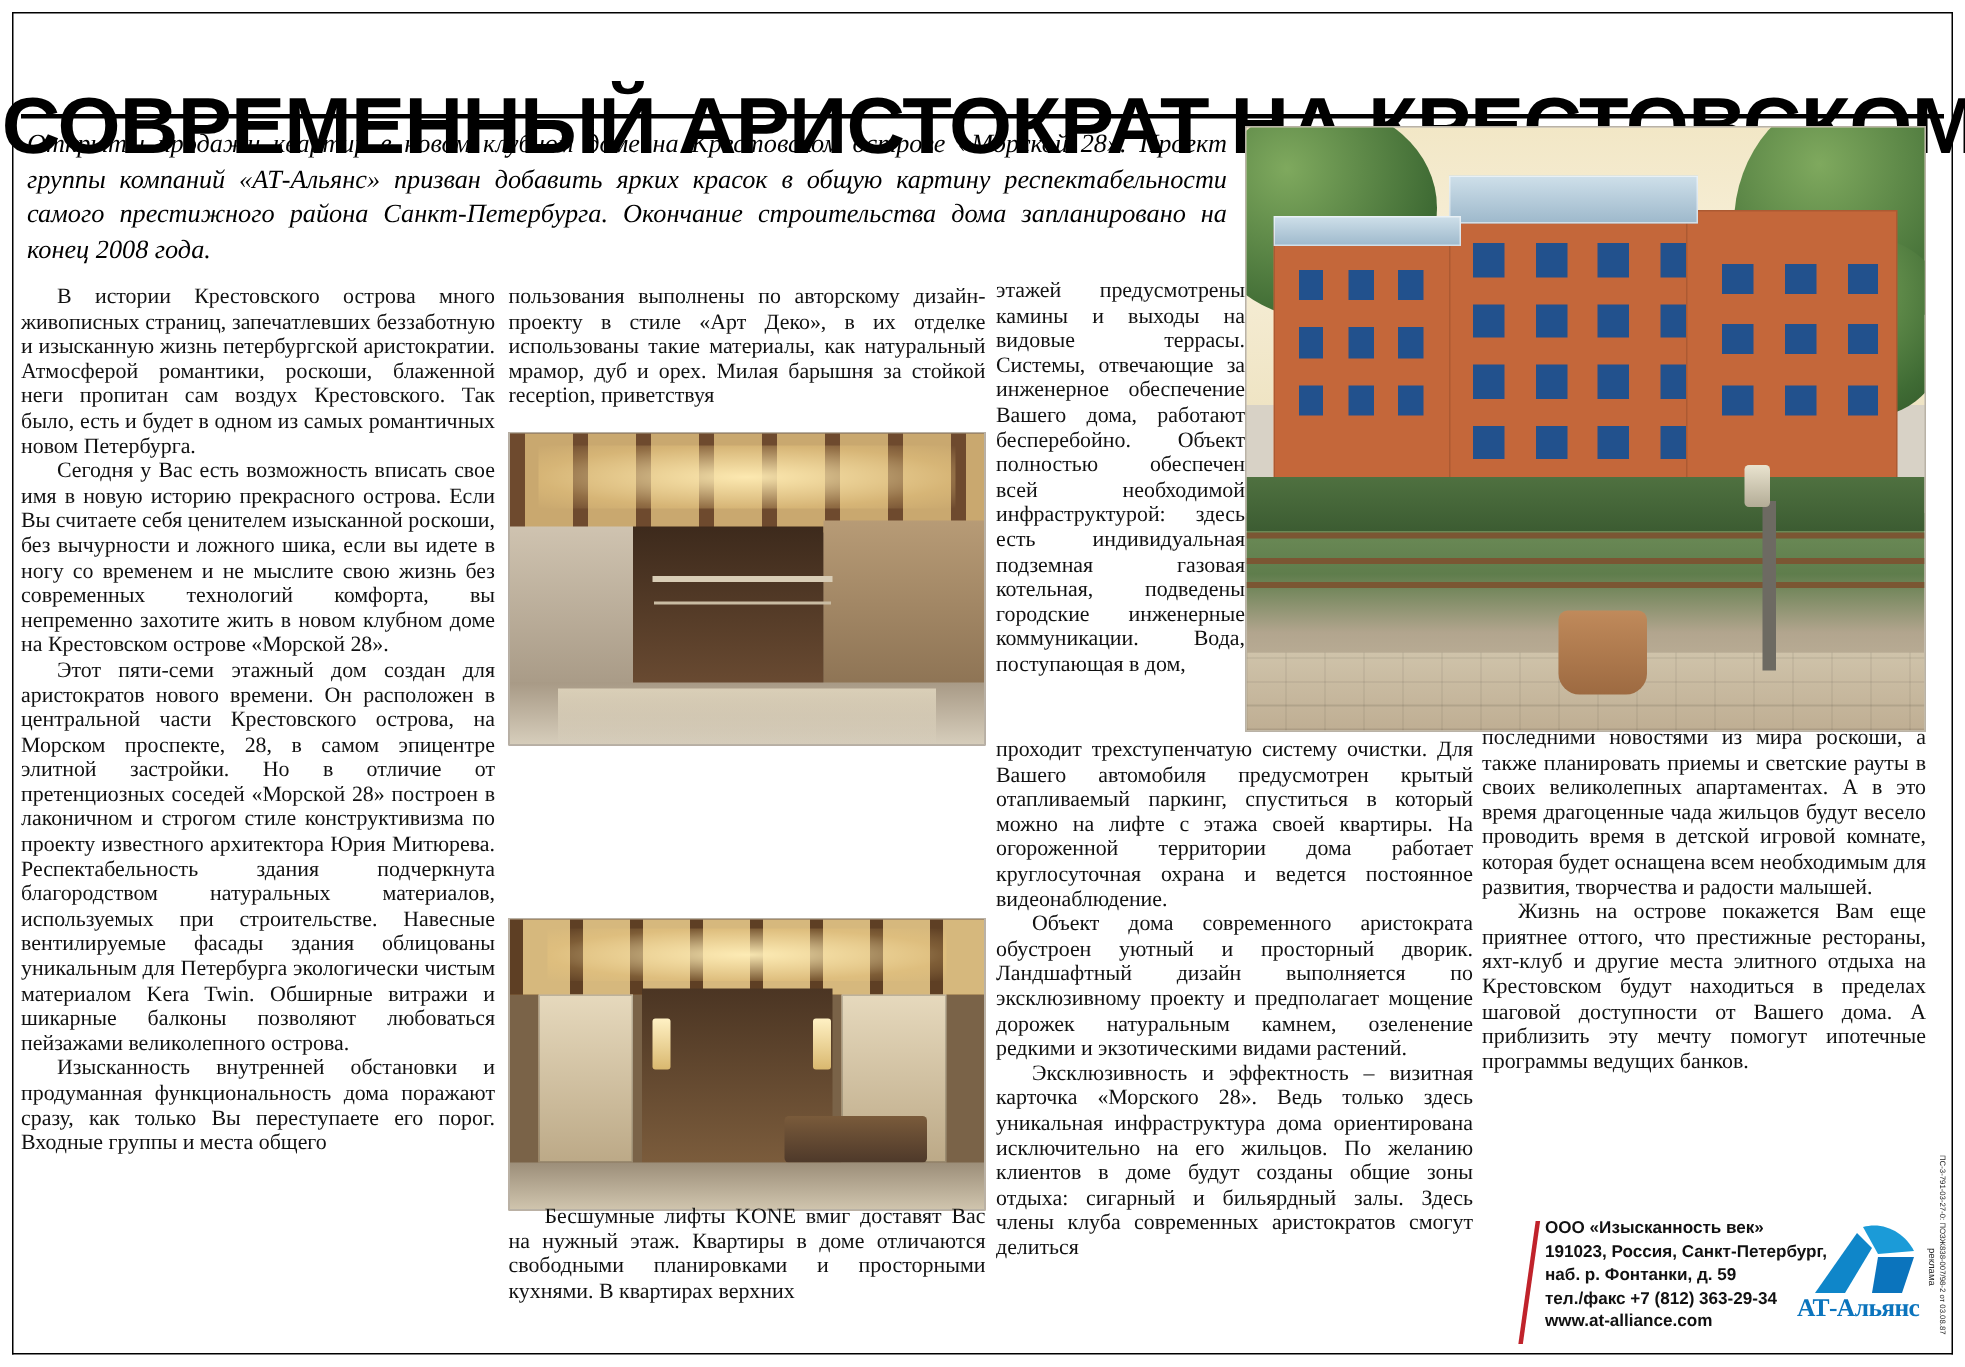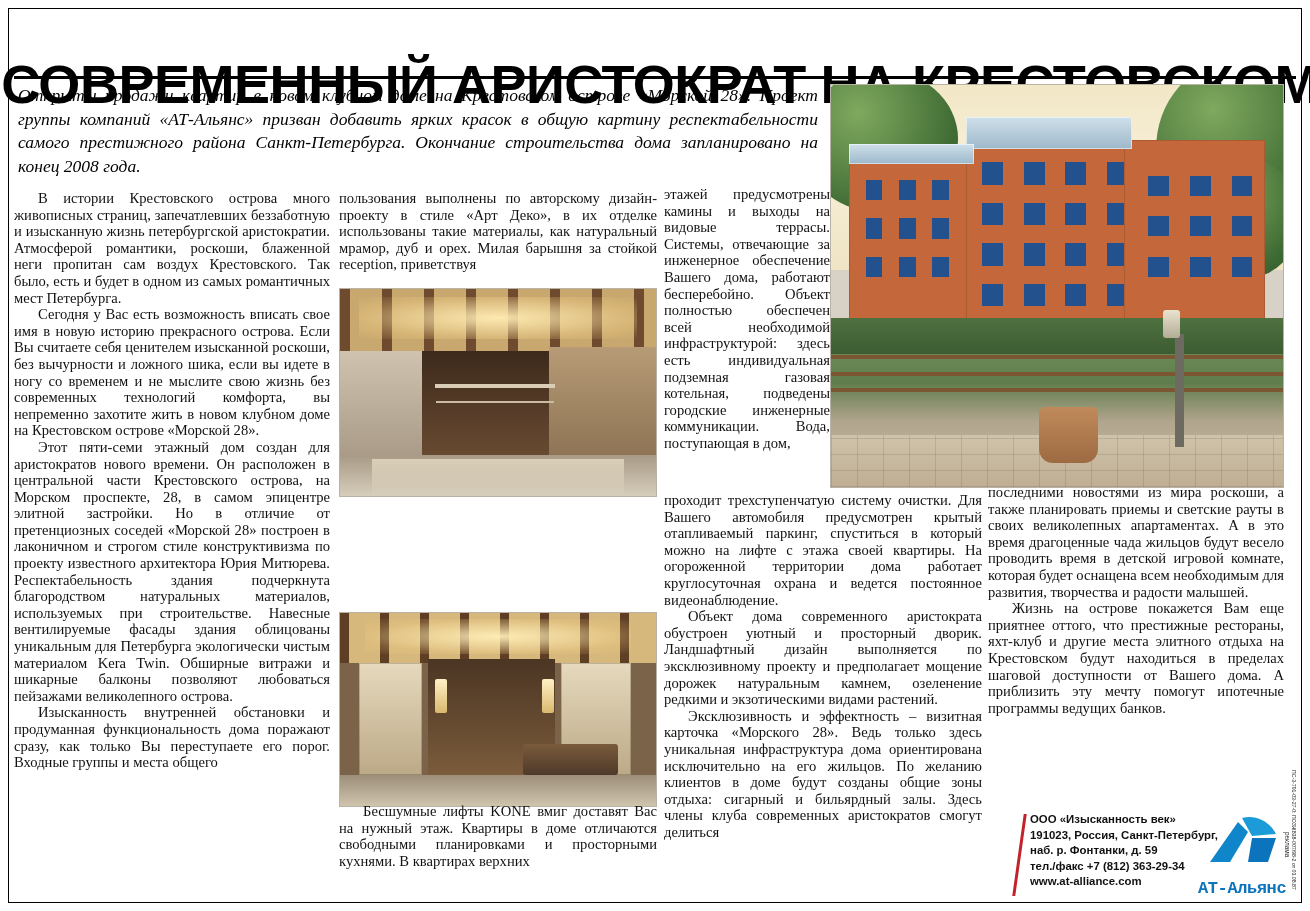--- a/index.html
+++ b/index.html
@@ -304,22 +304,22 @@
     color: #111;
     white-space: nowrap;
   }
   .adv-logo {
     position: absolute;
     right: 0; top: 2px;
     width: 86px; height: 84px;
   }
   .adv-logo .mark { position: absolute; left: 8px; top: 0; width: 70px; height: 50px; }
   .adv-logo .name {
-    position: absolute; left: -2px; bottom: 0; width: 92px;
-    font-family: Liberation Mono, monospace;
+    position: absolute; left: -2px; bottom: 16px; width: 92px;
+    font-family: Liberation Serif, serif;
     font-weight: bold;
     font-size: 17px;
     color: #0b74bd;
     letter-spacing: -0.4px;
     white-space: nowrap;
   }
 
   
   .imprint {
     position: absolute;
@@ -355,21 +355,21 @@
   <div class="frame-bottom"></div>
   <div class="frame-left"></div>
   <div class="frame-right"></div>
 
   <h1 class="headline">СОВРЕМЕННЫЙ АРИСТОКРАТ НА КРЕСТОВСКОМ</h1>
   <div class="headline-rule"></div>
 
   <div class="lead">Открыты продажи квартир в новом клубном доме на Крестовском острове «Морской 28». Проект группы компаний «АТ-Альянс» призван добавить ярких красок в общую картину респектабельности самого престижного района Санкт-Петербурга. Окончание строительства дома запланировано на конец 2008 года.</div>
 
   <div class="col col1">
-    <p>В истории Крестовского острова много живописных страниц, запечатлевших беззаботную и изысканную жизнь петербургской аристократии. Атмосферой романтики, роскоши, блаженной неги пропитан сам воздух Крестовского. Так было, есть и будет в одном из самых романтичных мест Петербурга.</p>
+    <p>В истории Крестовского острова много живописных страниц, запечатлевших беззаботную и изысканную жизнь петербургской аристократии. Атмосферой романтики, роскоши, блаженной неги пропитан сам воздух Крестовского. Так было, есть и будет в одном из самых романтичных новом Петербурга.</p>
     <p>Сегодня у Вас есть возможность вписать свое имя в новую историю прекрасного острова. Если Вы считаете себя ценителем изысканной роскоши, без вычурности и ложного шика, если вы идете в ногу со временем и не мыслите свою жизнь без современных технологий комфорта, вы непременно захотите жить в новом клубном доме на Крестовском острове «Морской 28».</p>
     <p>Этот пяти-семи этажный дом создан для аристократов нового времени. Он расположен в центральной части Крестовского острова, на Морском проспекте, 28, в самом эпицентре элитной застройки. Но в отличие от претенциозных соседей «Морской 28» построен в лаконичном и строгом стиле конструктивизма по проекту известного архитектора Юрия Митюрева. Респектабельность здания подчеркнута благородством натуральных материалов, используемых при строительстве. Навесные вентилируемые фасады здания облицованы уникальным для Петербурга экологически чистым материалом Kera Twin. Обширные витражи и шикарные балконы позволяют любоваться пейзажами великолепного острова.</p>
     <p>Изысканность внутренней обстановки и продуманная функциональность дома поражают сразу, как только Вы переступаете его порог. Входные группы и места общего</p>
   </div>
 
   <div class="col col2a">
     <p class="no-indent">пользования выполнены по авторскому дизайн-проекту в стиле «Арт Деко», в их отделке использованы такие материалы, как натуральный мрамор, дуб и орех. Милая барышня за стойкой reception, приветствуя</p>
   </div>
 
   <div class="photo" id="photo-lobby">

